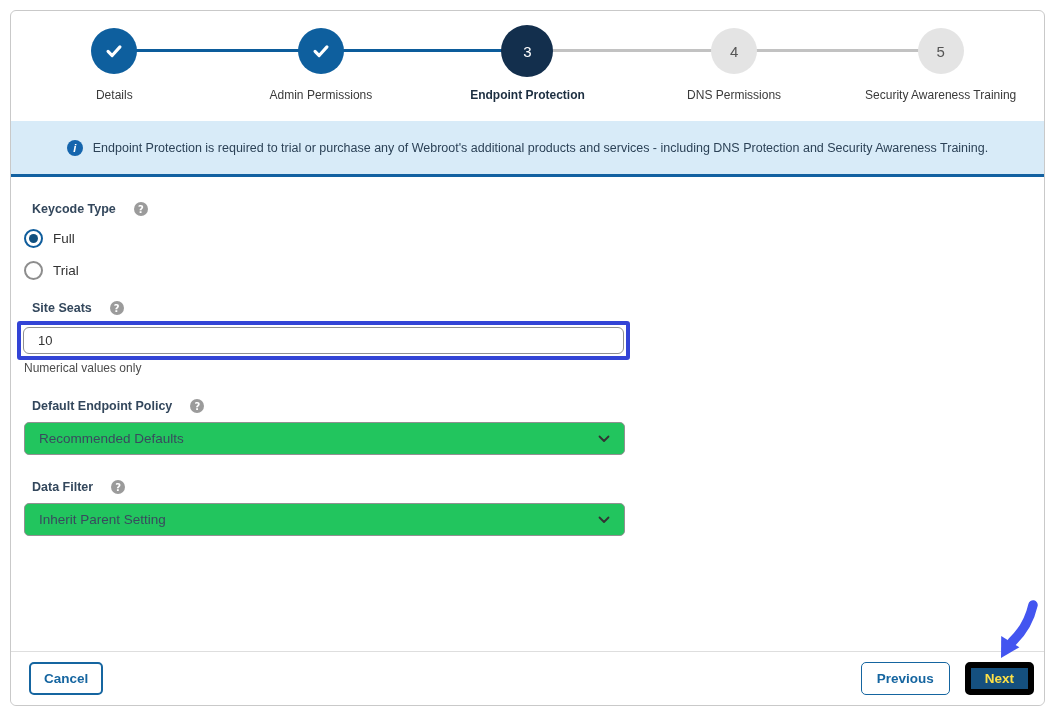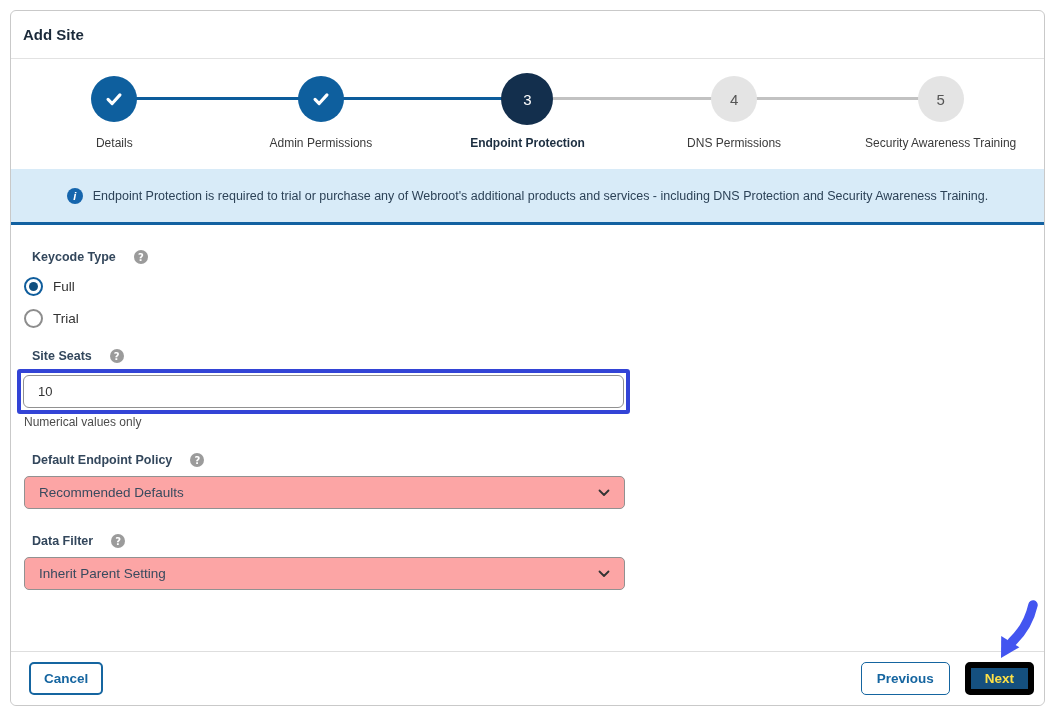--- a/index.html
+++ b/index.html
@@ -52,29 +52,29 @@
     font-size: 13.5px; color: #333; cursor: default; }
   .radio-outer { width: 19px; height: 19px; border-radius: 50%; display: flex;
     align-items: center; justify-content: center; background: #fff; }
   .radio-outer.selected { border: 2.5px solid #0f5d9c; }
   .radio-outer.selected .radio-dot { width: 9px; height: 9px; border-radius: 50%; background: #11507f; }
   .radio-outer.unselected { border: 2px solid #8d8d8d; }
 
   .mt-seats { margin-top: 21px; }
   .highlight-box { display: inline-block; margin-top: 6px; margin-left: -7px;
     border: 4px solid #3344d6; border-radius: 3px; padding: 2px; background: transparent; }
-  .text-input { width: 601px; height: 33px; border: 1px solid #919191; border-radius: 6px;
+  .text-input { width: 601px; height: 27px; border: 1px solid #919191; border-radius: 6px;
     padding: 0 14px; font-size: 13px; color: #333; outline: none; background: #fff;
     font-family: "Liberation Sans", sans-serif; display: block; }
   .helper-text { font-size: 12px; color: #4c4c4c; margin-top: 1px; }
 
   .mt-policy { margin-top: 24px; }
   .mt-filter { margin-top: 25px; }
   .select-box { margin-top: 9px; width: 601px; height: 33px; border: 1px solid #919191;
-    border-radius: 5px; background: #fca5a5; display: flex; align-items: center;
+    border-radius: 5px; background: #22c55e; display: flex; align-items: center;
     justify-content: space-between; padding: 0 14px; font-size: 13.5px; color: #394a5e;
     cursor: default; }
   .chevron-svg { width: 12px; height: 8px; }
 
   
   .footer { position: absolute; left: 0; right: 0; bottom: 0; height: 54px;
     border-top: 1px solid #dedede; display: flex; align-items: center;
     padding: 0 10px 0 18px; background: #fff; border-radius: 0 0 6px 6px; }
   .btn { height: 33px; border-radius: 5px; font-size: 13.5px; font-weight: 700;
     display: inline-flex; align-items: center; justify-content: center; cursor: pointer;
@@ -87,23 +87,20 @@
 
   
   .anno-arrow { position: absolute; left: 993px; top: 596px; width: 48px; height: 66px;
     z-index: 10; pointer-events: none; }
 </style>
 </head>
 <body>
 
 <div class="card">
 
-  <div class="card-header">
-    <div class="card-title">Add Site</div>
-  </div>
 
   <div class="stepper">
     <div class="connector done" style="left:10%; width:20%;"></div>
     <div class="connector done" style="left:30%; width:20%;"></div>
     <div class="connector todo" style="left:50%; width:20%;"></div>
     <div class="connector todo" style="left:70%; width:20%;"></div>
     <div class="stepper-row">
 
       <div class="step">
         <div class="circle completed">

